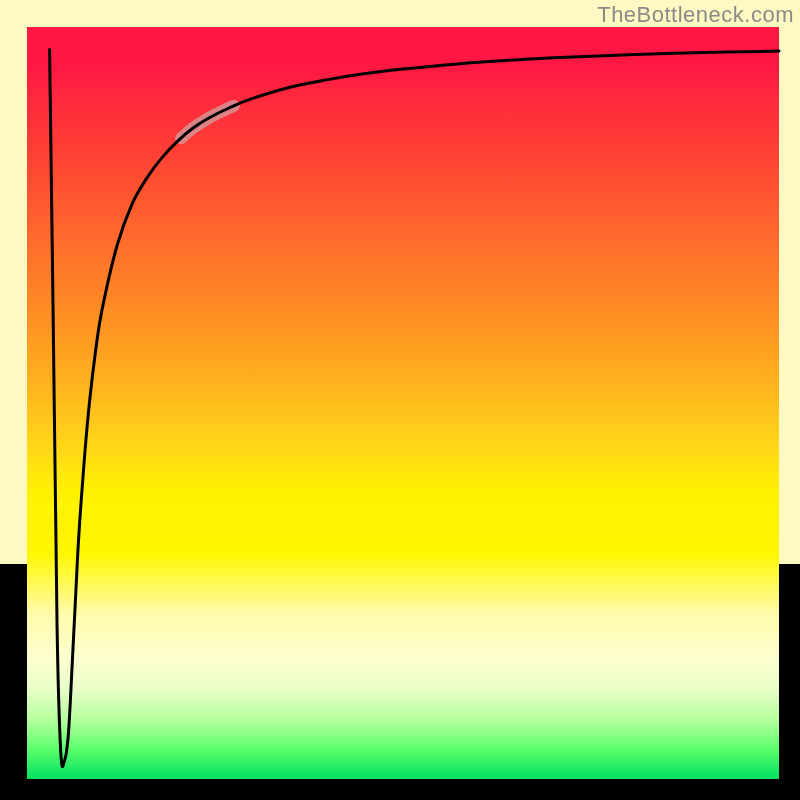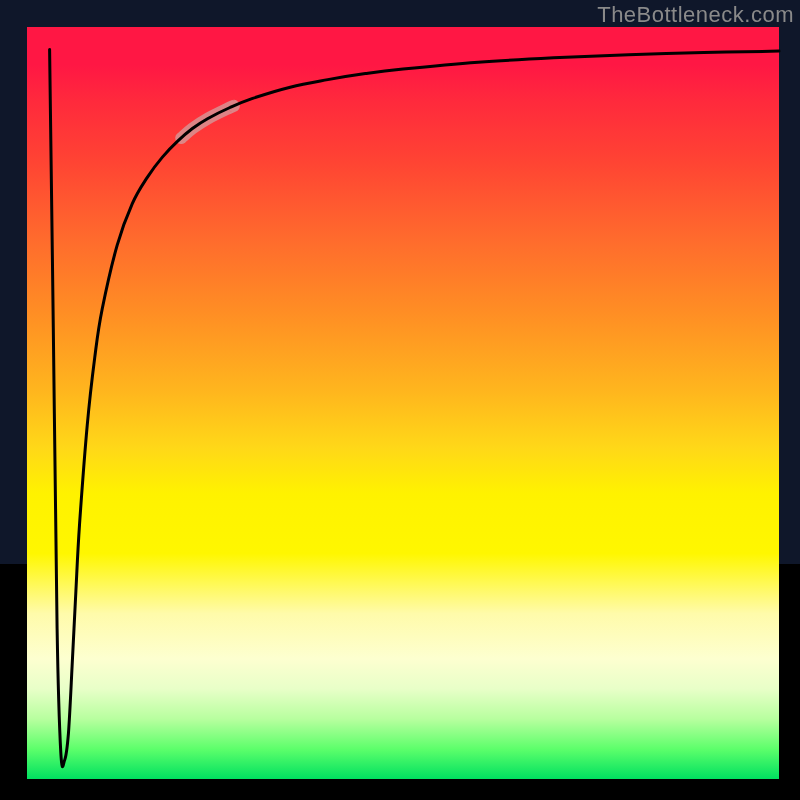--- a/index.html
+++ b/index.html
@@ -10,21 +10,21 @@
     background: #000;
     overflow: hidden;
     font-family: Arial, Helvetica, sans-serif;
   }
   .frame {
     position: absolute;
     left: 0;
     top: 0;
     width: 800px;
     height: 564px;
-    background: #0f172a;
+    background: #fef9c3;
   }
   .plot-area {
     position: absolute;
     left: 27px;
     top: 27px;
     width: 752px;
     height: 752px;
     
     background: linear-gradient(to bottom,
       #ff1744 0%,

